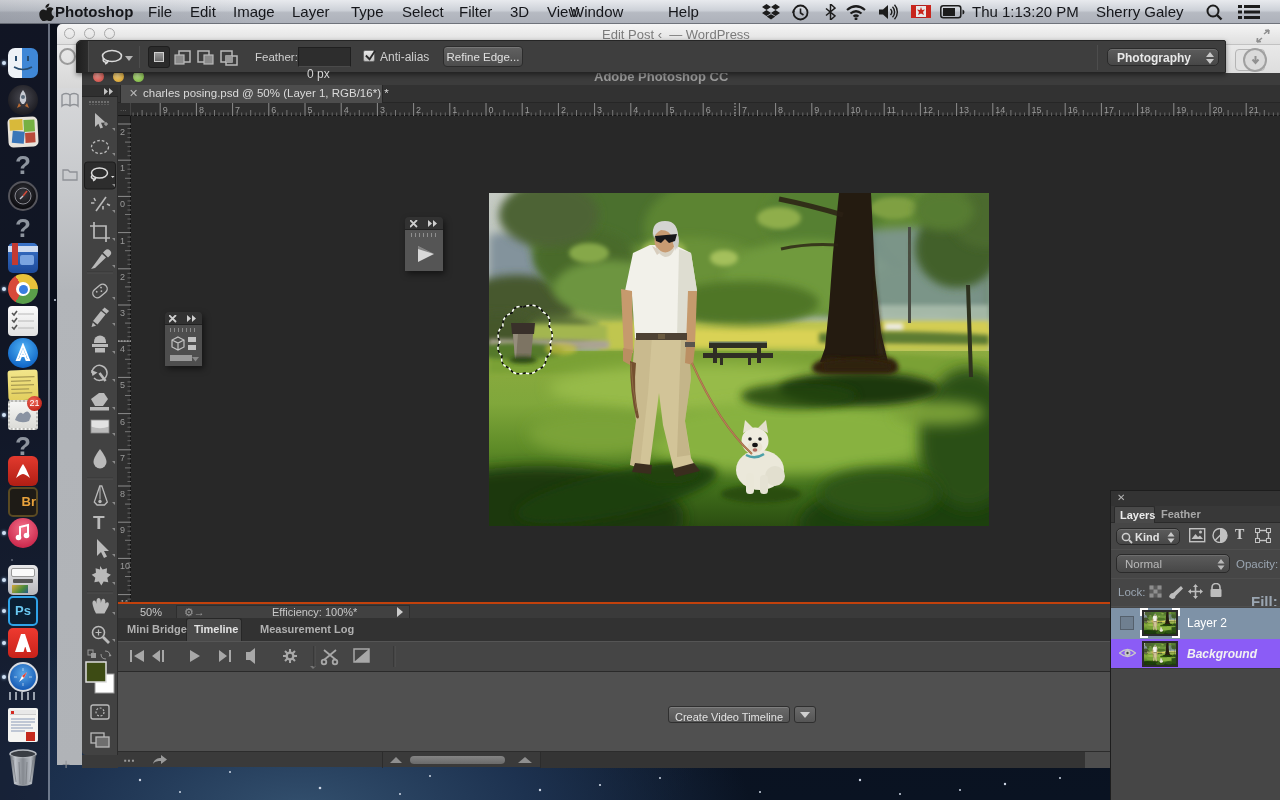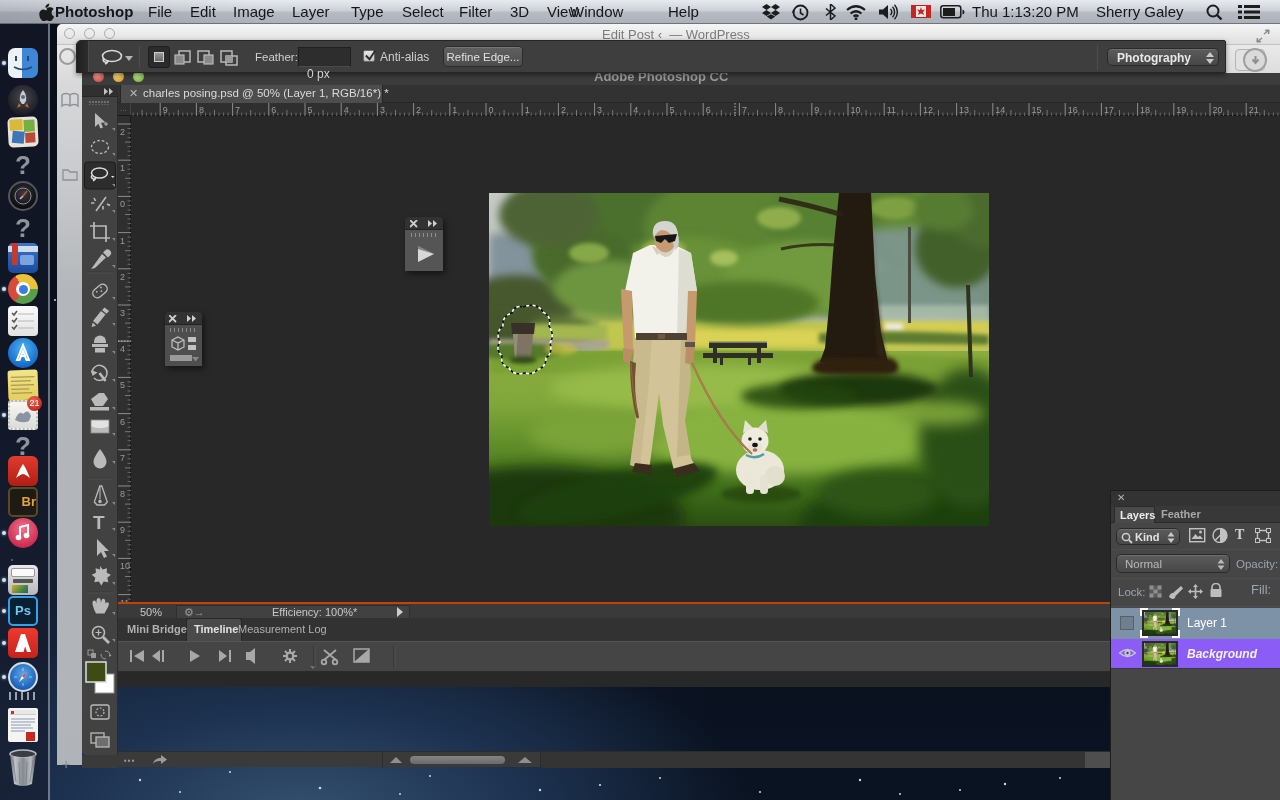--- a/index.html
+++ b/index.html
@@ -206,21 +206,21 @@
     <span class="txt" style="left:154px;top:2px;">Efficiency: 100%*</span>
     <svg class="abs" style="left:278px;top:3px" width="8" height="10">
         <path d="M1 0 L7 5 L1 10 Z" fill="#cccccc"></path>
       </svg>
   </div>
 
   <div id="tltabs" class="abs">
     <div class="abs" style="left:68px;top:0;width:56px;height:23px;background:#4a4a4a;border:1px solid #272727;border-bottom:none;border-radius:3px 3px 0 0;"></div>
     <span class="txt" style="left:9px;top:5px;color:#b0b0b0;font-size:11px;font-weight:bold;">Mini Bridge</span>
     <span class="txt" style="left:76px;top:5px;color:#e2e2e2;font-size:11px;font-weight:bold;">Timeline</span>
-    <span class="txt" style="left:120px;top:5px;color:#b0b0b0;font-size:11px;font-weight:normal;">Measurement Log</span>
+    <span class="txt" style="left:142px;top:5px;color:#b0b0b0;font-size:11px;font-weight:bold;">Measurement Log</span>
   </div>
   <div id="tlbar" class="abs">
     <svg class="abs" style="left:0;top:0" width="320" height="29" viewBox="0 0 320 29">
       <g fill="#a8a8a8">
           <path d="M12 8 v12 h2 v-12 z M26 8 l-10 6 l10 6 z"></path>
           <path d="M42 8 l-8 6 l8 6 z M44 8 h2 v12 h-2 z"></path>
           <path d="M72 8 l10 6 l-10 6 z"></path>
           <path d="M101 8 l8 6 l-8 6 z M111 8 h2 v12 h-2 z"></path>
           <path d="M128 10 h4 l5 -4 v16 l-5 -4 h-4 z"></path>
         </g>
@@ -237,20 +237,30 @@
           <circle cx="206" cy="20" r="2.3"></circle>
           <circle cx="217" cy="20" r="2.3"></circle>
         </g>
       <g>
           <rect x="236" y="7" width="15" height="13" fill="none" stroke="#a8a8a8" stroke-width="1.5"></rect>
           <path d="M251 7 v13 h-15 z" fill="#a8a8a8"></path>
         </g>
       <line x1="276" y1="4" x2="276" y2="25" stroke="#2f2f2f"></line>
         <line x1="277" y1="4" x2="277" y2="25" stroke="#555"></line>
     </svg>
+  </div>
+  <div id="tlmain" class="abs">
+    <div class="abs" style="left:550px;top:34px;width:122px;height:17px;background:linear-gradient(180deg,#6a6a6a,#555555);border:1px solid #2f2f2f;border-radius:3px;box-shadow:inset 0 1px 0 rgba(255,255,255,.15);text-align:center;">
+      <span style="color:#e3e3e3;font-size:11px;line-height:15px;">Create Video Timeline</span>
+    </div>
+    <div class="abs" style="left:676px;top:34px;width:22px;height:17px;background:linear-gradient(180deg,#6a6a6a,#555555);border:1px solid #2f2f2f;border-radius:3px;">
+      <svg style="position:absolute;left:5px;top:5px" width="10" height="7">
+          <path d="M0 0 h10 l-5 6 z" fill="#cfcfcf"></path>
+        </svg>
+    </div>
   </div>
   <div id="tlscroll" class="abs">
     <span class="txt" style="left:6px;top:4px;color:#9a9a9a;font-size:8px;letter-spacing:1px;">▪▪▪</span>
     <svg class="abs" style="left:34px;top:3px" width="16" height="10">
         <path d="M1 9 C2 4 6 3 9 3 L9 0 L15 4.5 L9 9 L9 6 C6 6 3 6 1 9 Z" fill="#9a9a9a"></path>
       </svg>
     <line></line>
     <div class="abs" style="left:264px;top:0;width:1px;height:16px;background:#2c2c2c;"></div>
     <svg class="abs" style="left:272px;top:5px" width="12" height="7">
         <path d="M0 6 L6 0 L12 6 Z" fill="#8f8f8f"></path>
@@ -524,34 +534,34 @@
     <svg class="abs" style="left:57px;top:61px" width="16" height="15">
         <path d="M1 13 q1-4 4-4 l8-7 l2 2.5 l-7.5 7.5 q0 3-3.5 3 z" fill="#bdbdbd"></path>
       </svg>
     <svg class="abs" style="left:77px;top:61px" width="15" height="15" viewBox="0 0 15 15">
         <path d="M7.5 0 L10 3 H8.3 V6.7 H12 V5 L15 7.5 L12 10 V8.3 H8.3 V12 H10 L7.5 15 L5 12 H6.7 V8.3 H3 V10 L0 7.5 L3 5 V6.7 H6.7 V3 H5 Z" fill="#bdbdbd"></path>
       </svg>
     <svg class="abs" style="left:99px;top:60px" width="12" height="15">
         <path d="M2 6 V4.5 a4 4 0 0 1 8 0 V6" fill="none" stroke="#bdbdbd" stroke-width="1.6"></path>
         <rect x="0.5" y="6" width="11" height="8" rx="1" fill="#bdbdbd"></rect>
       </svg>
-    <span class="txt" style="left:140px;top:59px;color:#9aa5b1;font-size:13px;">Fill:</span>
+    <span class="txt" style="left:140px;top:70px;color:#9aa5b1;font-size:15px;font-weight:bold;">Fill:</span>
     <div class="abs" style="left:0;top:83px;width:170px;height:1px;background:#3e3e3e;border-bottom:1px solid #4e4e4e;"></div>
     <div class="abs" style="left:0;top:85px;width:170px;height:31px;background:#7e92a7;">
       <span class="abs" style="left:9px;top:8px;width:14px;height:14px;background:#6f7f90;border:1px solid #55606c;"></span>
       <span class="abs" style="left:31px;top:2px;width:36px;height:26px;background:#2a2a2a;">
         <svg style="position:absolute;left:2px;top:2px" width="32" height="22" viewBox="0 0 500 333" preserveAspectRatio="none">
             <use href="#photo"></use>
           </svg>
         <span style="position:absolute;left:-2px;top:-2px;width:8px;height:8px;border-left:2px solid #fff;border-top:2px solid #fff;"></span>
         <span style="position:absolute;right:-2px;top:-2px;width:8px;height:8px;border-right:2px solid #fff;border-top:2px solid #fff;"></span>
         <span style="position:absolute;left:-2px;bottom:-2px;width:8px;height:8px;border-left:2px solid #fff;border-bottom:2px solid #fff;"></span>
         <span style="position:absolute;right:-2px;bottom:-2px;width:8px;height:8px;border-right:2px solid #fff;border-bottom:2px solid #fff;"></span>
       </span>
-      <span class="txt" style="left:76px;top:8px;color:#ffffff;font-size:12px;">Layer 1</span>
+      <span class="txt" style="left:76px;top:8px;color:#ffffff;font-size:12px;">Layer 2</span>
     </div>
     <div class="abs" style="left:0;top:116px;width:170px;height:30px;background:#8b5cf6;border-bottom:1px solid #3a3a3a;">
       <svg class="abs" style="left:8px;top:8px" width="17" height="12">
           <path d="M0.5 6 Q8.5 -1 16.5 6 Q8.5 13 0.5 6 Z" fill="none" stroke="#c9c9c9" stroke-width="1.3"></path>
           <circle cx="8.5" cy="6" r="3" fill="#c9c9c9"></circle>
           <circle cx="8.5" cy="6" r="1.2" fill="#444"></circle>
         </svg>
       <span class="abs" style="left:31px;top:2px;width:36px;height:26px;background:#2a2a2a;">
         <svg style="position:absolute;left:2px;top:2px" width="32" height="22" viewBox="0 0 500 333" preserveAspectRatio="none">
             <use href="#photo"></use>

